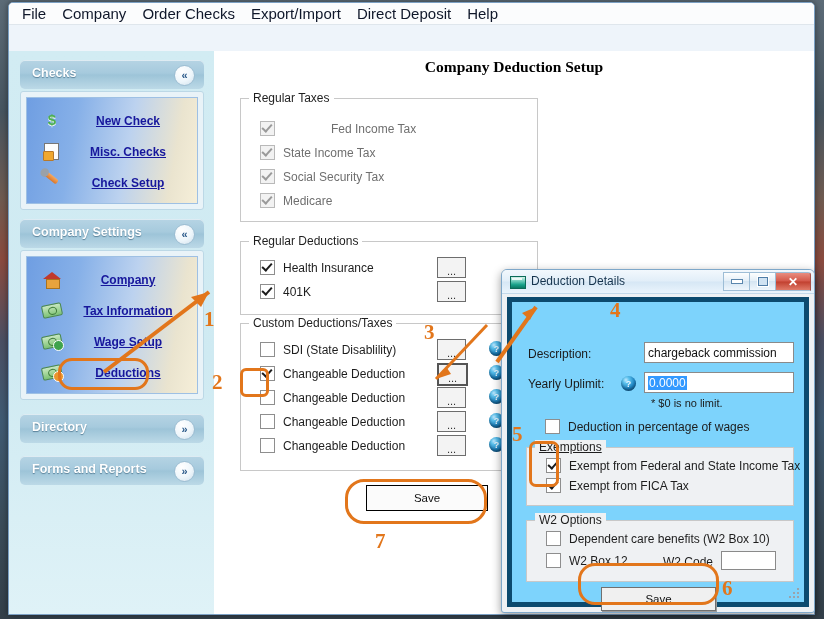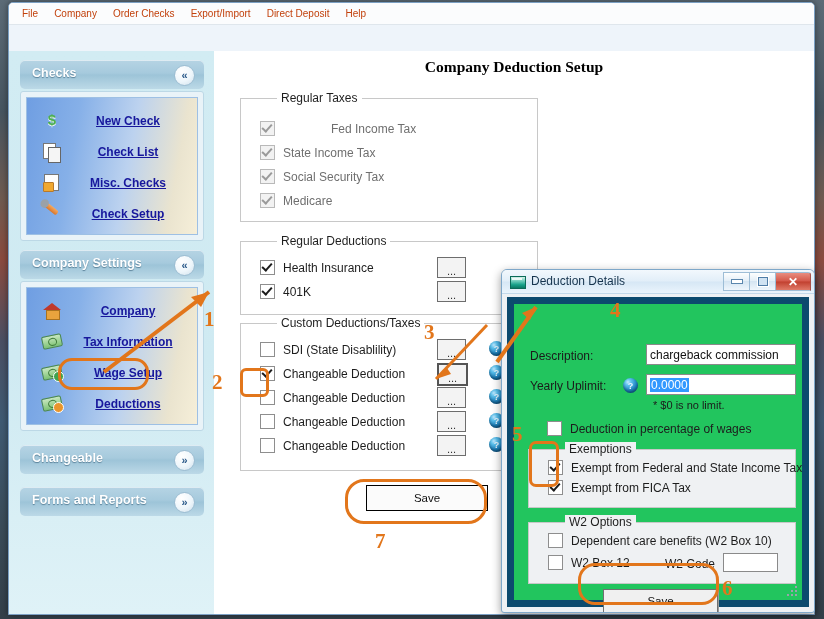--- a/index.html
+++ b/index.html
@@ -39,21 +39,21 @@
     background:linear-gradient(180deg,rgba(255,255,255,.42),rgba(255,255,255,.07) 48%,rgba(255,255,255,.00) 50%,rgba(255,255,255,.13));
     border:1px solid #a9cbe8;border-right:none;
     display:flex;align-items:center;justify-content:center;}
   .tb-btn:last-child{border-right:1px solid #a9cbe8;}
   .tb-btn .g{display:block;}
   .gl-min{width:10px;height:3px;background:#fff;border:1px solid #5a86ad;}
   .gl-max{width:10px;height:9px;border:1px solid #fff;box-shadow:inset 0 0 0 1px #4f7ca6;background:#cfe2f2;}
   
   #menubar{height:21px;background:#fbfcfd;border-bottom:1px solid #dfe6ec;
     display:flex;align-items:center;padding-left:7px;gap:0;}
-  .menu-item{font-size:10px;color:#c2410c;padding:2px 10px 2px 6px;white-space:nowrap;cursor:default;}
+  .menu-item{font-size:15px;color:#0f172a;padding:2px 10px 2px 6px;white-space:nowrap;cursor:default;}
   
   #win-body{position:absolute;left:0;right:0;top:48px;bottom:0;}
   #sidebar{position:absolute;left:0;top:0;width:205px;bottom:0;
     background:linear-gradient(180deg,#d2ecf3 0%,#cfeaf2 55%,#dff2f7 100%);
     border-right:1px solid #9fc9d8;}
   #content{position:absolute;left:205px;right:0;top:0;bottom:0;background:#ffffff;}
   
   .side-group{margin:9px 10px 0 11px;}
   .group-header{height:29px;border-radius:5px;position:relative;
     background:linear-gradient(180deg,#b6d4e4 0%,#a6cadd 45%,#9dc4d8 52%,#bcd9e7 100%);
@@ -88,21 +88,21 @@
     background:linear-gradient(180deg,#c9e8c0,#7cc272);border:1px solid #4d8a46;border-radius:2px;transform:rotate(-12deg);}
   .ico-money:after{content:"";position:absolute;left:5px;top:2px;width:7px;height:6px;border:1px solid #3f7a3a;border-radius:50%;}
   .badge-dot{position:absolute;right:-1px;bottom:0px;width:9px;height:9px;border-radius:50%;border:1px solid #fff;}
   .badge-orange{background:#e8952c;}
   .badge-green{background:#3fa34d;}
   
   #page-title{position:absolute;left:0;right:0;top:7px;text-align:center;
     font-family:"Liberation Serif",serif;font-weight:bold;font-size:15.5px;color:#000;}
   .fieldset{position:absolute;border:1px solid #c8c8c8;background:transparent;}
   .fs-legend{position:absolute;top:-8px;left:8px;background:#ffffff;padding:0 4px;
-    font-size:12px;color:#1e1e1e;white-space:nowrap;margin-left:28px;}
+    font-size:12px;color:#1e1e1e;white-space:nowrap;}
   .chk-row{display:flex;align-items:center;position:absolute;}
   .chk{width:13px;height:13px;border:1px solid #8e8e8e;background:#fff;position:relative;flex:none;margin-right:8px;}
   .chk.dis{border-color:#b9b9b9;background:#f2f2f2;}
   .chk.checked:after{content:"";position:absolute;left:3px;top:0px;width:4px;height:8px;
     border:solid #1c1c1c;border-width:0 2px 2px 0;transform:rotate(42deg);}
   .chk.dis.checked:after{border-color:#9a9a9a;}
   .chk-label{font-size:12px;color:#1d1d1d;white-space:nowrap;}
   .chk-label.dis{color:#6f6f6f;}
   .dots-btn{position:absolute;width:27px;height:19px;background:#f3f3f3;border:1px solid #6d6d6d;
     font-size:11px;color:#333;display:flex;align-items:flex-end;justify-content:center;
@@ -128,21 +128,21 @@
   .dlg-icon:after{content:"";position:absolute;left:1px;top:1px;width:10px;height:2px;background:rgba(255,255,255,.8);}
   #dlg-titletext{position:absolute;left:29px;top:4px;font-size:12px;color:#15334d;}
   .dlg-buttons{position:absolute;right:3px;top:2px;display:flex;}
   .dbtn{width:25px;height:17px;border:1px solid #9dbdd6;border-right:none;
     background:linear-gradient(180deg,#fdfefe,#e3eef7 48%,#d5e5f2 50%,#eff6fc);
     display:flex;align-items:center;justify-content:center;}
   .dbtn.close{width:34px;border-right:1px solid #a85149;
     background:linear-gradient(180deg,#e88d80 0%,#d4584a 48%,#c1402f 52%,#e07a68 100%);
     color:#fff;font-size:12px;font-weight:bold;border-radius:0 3px 0 0;}
   #dlg-body{position:absolute;left:5px;right:5px;top:27px;bottom:5px;
-    background:#22c55e;border:7px solid #0c4a6e;}
+    background:#7dd3fc;border:5px solid #0c4a6e;}
   .dlg-label{position:absolute;font-size:12px;color:#1b1b1b;white-space:nowrap;}
   .dlg-input{position:absolute;background:#fff;border:1px solid #8a8a8a;
     font-size:12px;color:#111;padding:2px 3px;box-sizing:border-box;
     display:flex;align-items:center;}
   .sel-text{background:#3399ff;color:#fff;padding:0 1px;}
   .hint{position:absolute;font-size:11px;color:#1b1b1b;}
   .grip{position:absolute;right:3px;bottom:2px;width:12px;height:12px;}
   .grip i{position:absolute;background:#9aa3ab;width:2px;height:2px;display:block;}
   
   .anno-num{position:absolute;color:#e2761b;font-weight:bold;font-family:"Liberation Serif",serif;
@@ -179,26 +179,20 @@
         <div class="group-body">
           <div class="group-inner">
             <div class="side-link-row">
               <span class="side-ico">
                   <span class="ico-dollar">$</span>
                 </span>
               <span class="lbl-box"><span class="side-link">New Check</span></span>
             </div>
             <div class="side-link-row">
               <span class="side-ico">
-                  <i class="ico-pages"></i>
-                </span>
-              <span class="lbl-box"><span class="side-link">Check List</span></span>
-            </div>
-            <div class="side-link-row">
-              <span class="side-ico">
                   <i class="ico-lockdoc"></i>
                 </span>
               <span class="lbl-box"><span class="side-link">Misc. Checks</span></span>
             </div>
             <div class="side-link-row">
               <span class="side-ico">
                   <i class="ico-wrench"></i>
                 </span>
               <span class="lbl-box"><span class="side-link">Check Setup</span></span>
             </div>
@@ -238,21 +232,21 @@
                   <i class="badge-dot badge-orange"></i>
                 </span>
               <span class="lbl-box"><span class="side-link">Deductions</span></span>
             </div>
           </div>
         </div>
       </div>
 
       <div class="side-group" style="margin-top:14px;">
         <div class="group-header">
-          <div class="gh-title">Changeable</div>
+          <div class="gh-title">Directory</div>
           <div class="chev">»</div>
         </div>
       </div>
       <div class="side-group" style="margin-top:13px;">
         <div class="group-header">
           <div class="gh-title">Forms and Reports</div>
           <div class="chev">»</div>
         </div>
       </div>
     </div>
@@ -365,21 +359,21 @@
       <span class="sel-text">0.0000</span>
     </div>
     <span class="hint" style="left:139px;top:95px;">* $0 is no limit.</span>
 
     <div class="chk-row" style="left:33px;top:117px;text-align:right;">
       <span class="chk"></span>
       <span class="chk-label">Deduction in percentage of wages</span>
     </div>
 
     <div class="fieldset" style="left:14px;top:145px;width:266px;height:57px;background:#eff1f3;">
-      <span class="fs-legend" style="background:#eff1f3;">Exemptions</span>
+      <span class="fs-legend" style="background:#eff1f3;text-decoration:underline;">Exemptions</span>
       <div class="chk-row" style="left:19px;top:10px;">
         <span class="chk checked"></span>
         <span class="chk-label">Exempt from Federal and State Income Tax</span>
       </div>
       <div class="chk-row" style="left:19px;top:30px;">
         <span class="chk checked"></span>
         <span class="chk-label">Exempt from FICA Tax</span>
       </div>
     </div>
 

